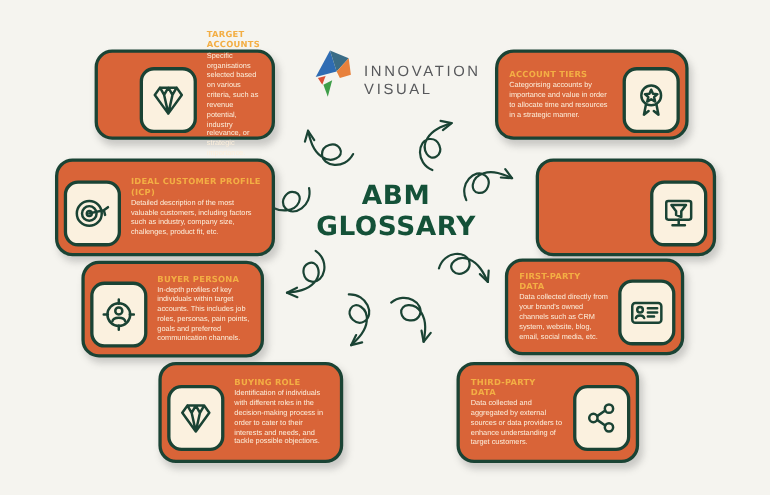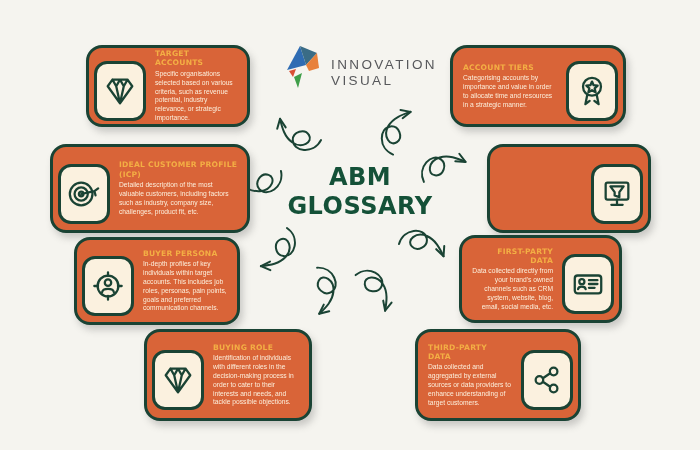--- a/index.html
+++ b/index.html
@@ -80,21 +80,21 @@
     <use href="#curl" transform="translate(297,133) rotate(-135)"></use>
     <use href="#curl" transform="translate(398,130) rotate(-50)"></use>
     <use href="#curl" transform="translate(258,181) rotate(185)"></use>
     <use href="#curl" transform="translate(444,167) rotate(-8)"></use>
     <use href="#curl" transform="translate(277,251) rotate(142)"></use>
     <use href="#curl" transform="translate(424,246) rotate(33)"></use>
     <use href="#curl" transform="translate(323,292) rotate(105)"></use>
     <use href="#curl" transform="translate(375,291) rotate(68)"></use>
   </svg>
 
-  <div class="card icon-left" style="left:86px;top:45px;width:164px;height:82px;">
+  <div class="card icon-left" style="left:86px;top:45px;width:164px;height:82px;padding-left:33px;">
     <div class="icon-tile">
       <svg class="icon-svg" width="34" height="34" viewBox="0 0 36 36">
         <path d="M5,13 L10,6 L14,13 L18,6 L22,13 L26,6 L31,13 M10,6 H26 M5,13 L18,31 L31,13 M14,13 L18,31 L22,13"></path>
       </svg>
     </div>
     <div class="card-text">
       <div class="card-title">TARGET ACCOUNTS</div>
       <div class="card-body">Specific organisations selected based on various criteria, such as revenue potential, industry relevance, or strategic importance.</div>
     </div>
   </div>
@@ -146,21 +146,21 @@
         <circle cx="18" cy="14.5" r="3.4"></circle>
         <path d="M11.8,24.5 C12.5,19.8 23.5,19.8 24.2,24.5"></path>
       </svg>
     </div>
     <div class="card-text">
       <div class="card-title">BUYER PERSONA</div>
       <div class="card-body">In-depth profiles of key individuals within target accounts. This includes job roles, personas, pain points, goals and preferred communication channels.</div>
     </div>
   </div>
 
-  <div class="card icon-right" style="left:459px;top:235px;width:163px;height:88px;text-align:right;">
+  <div class="card icon-right" style="left:459px;top:235px;width:163px;height:88px;">
     <div class="icon-tile">
       <svg class="icon-svg" width="34" height="34" viewBox="0 0 36 36">
         <rect x="4" y="9" width="28" height="19" rx="3"></rect>
         <circle cx="11.5" cy="15.5" r="2.7"></circle>
         <path d="M7.5,23.5 C8,20 15,20 15.5,23.5"></path>
         <path d="M19,14 H28 M19,18 H28 M19,22 H25"></path>
       </svg>
     </div>
     <div class="card-text">
       <div class="card-title">FIRST-PARTY DATA</div>

